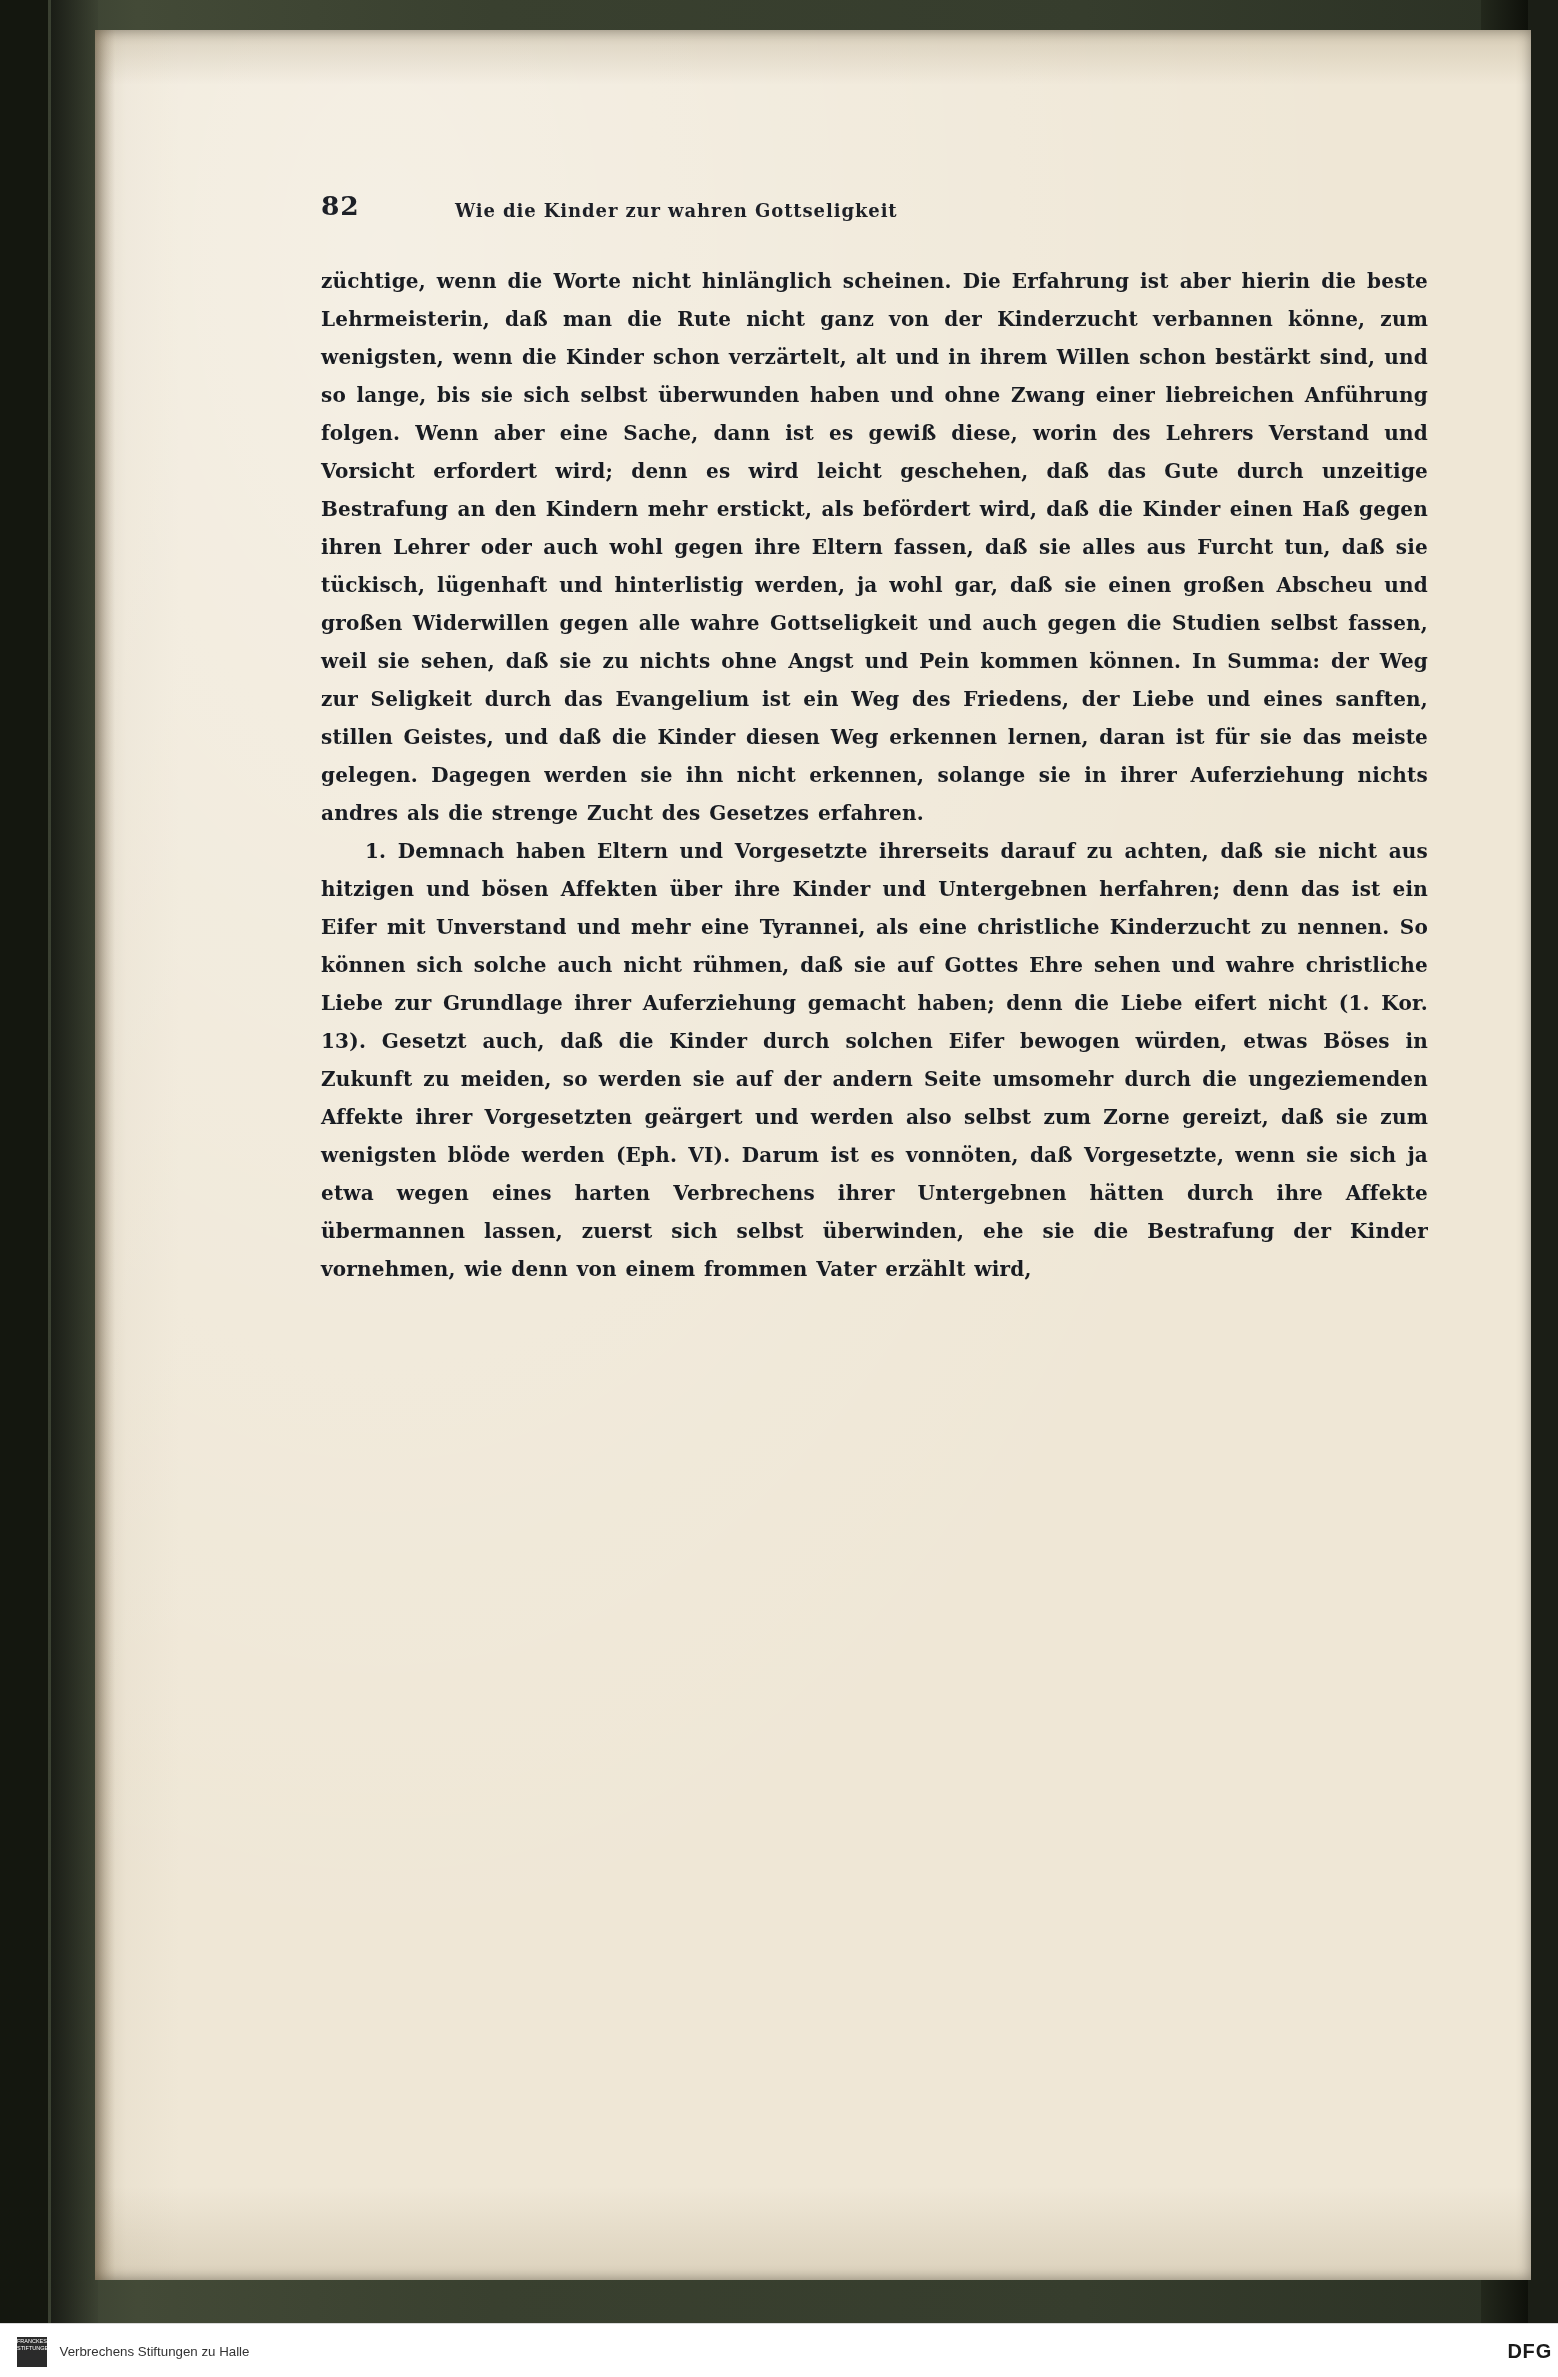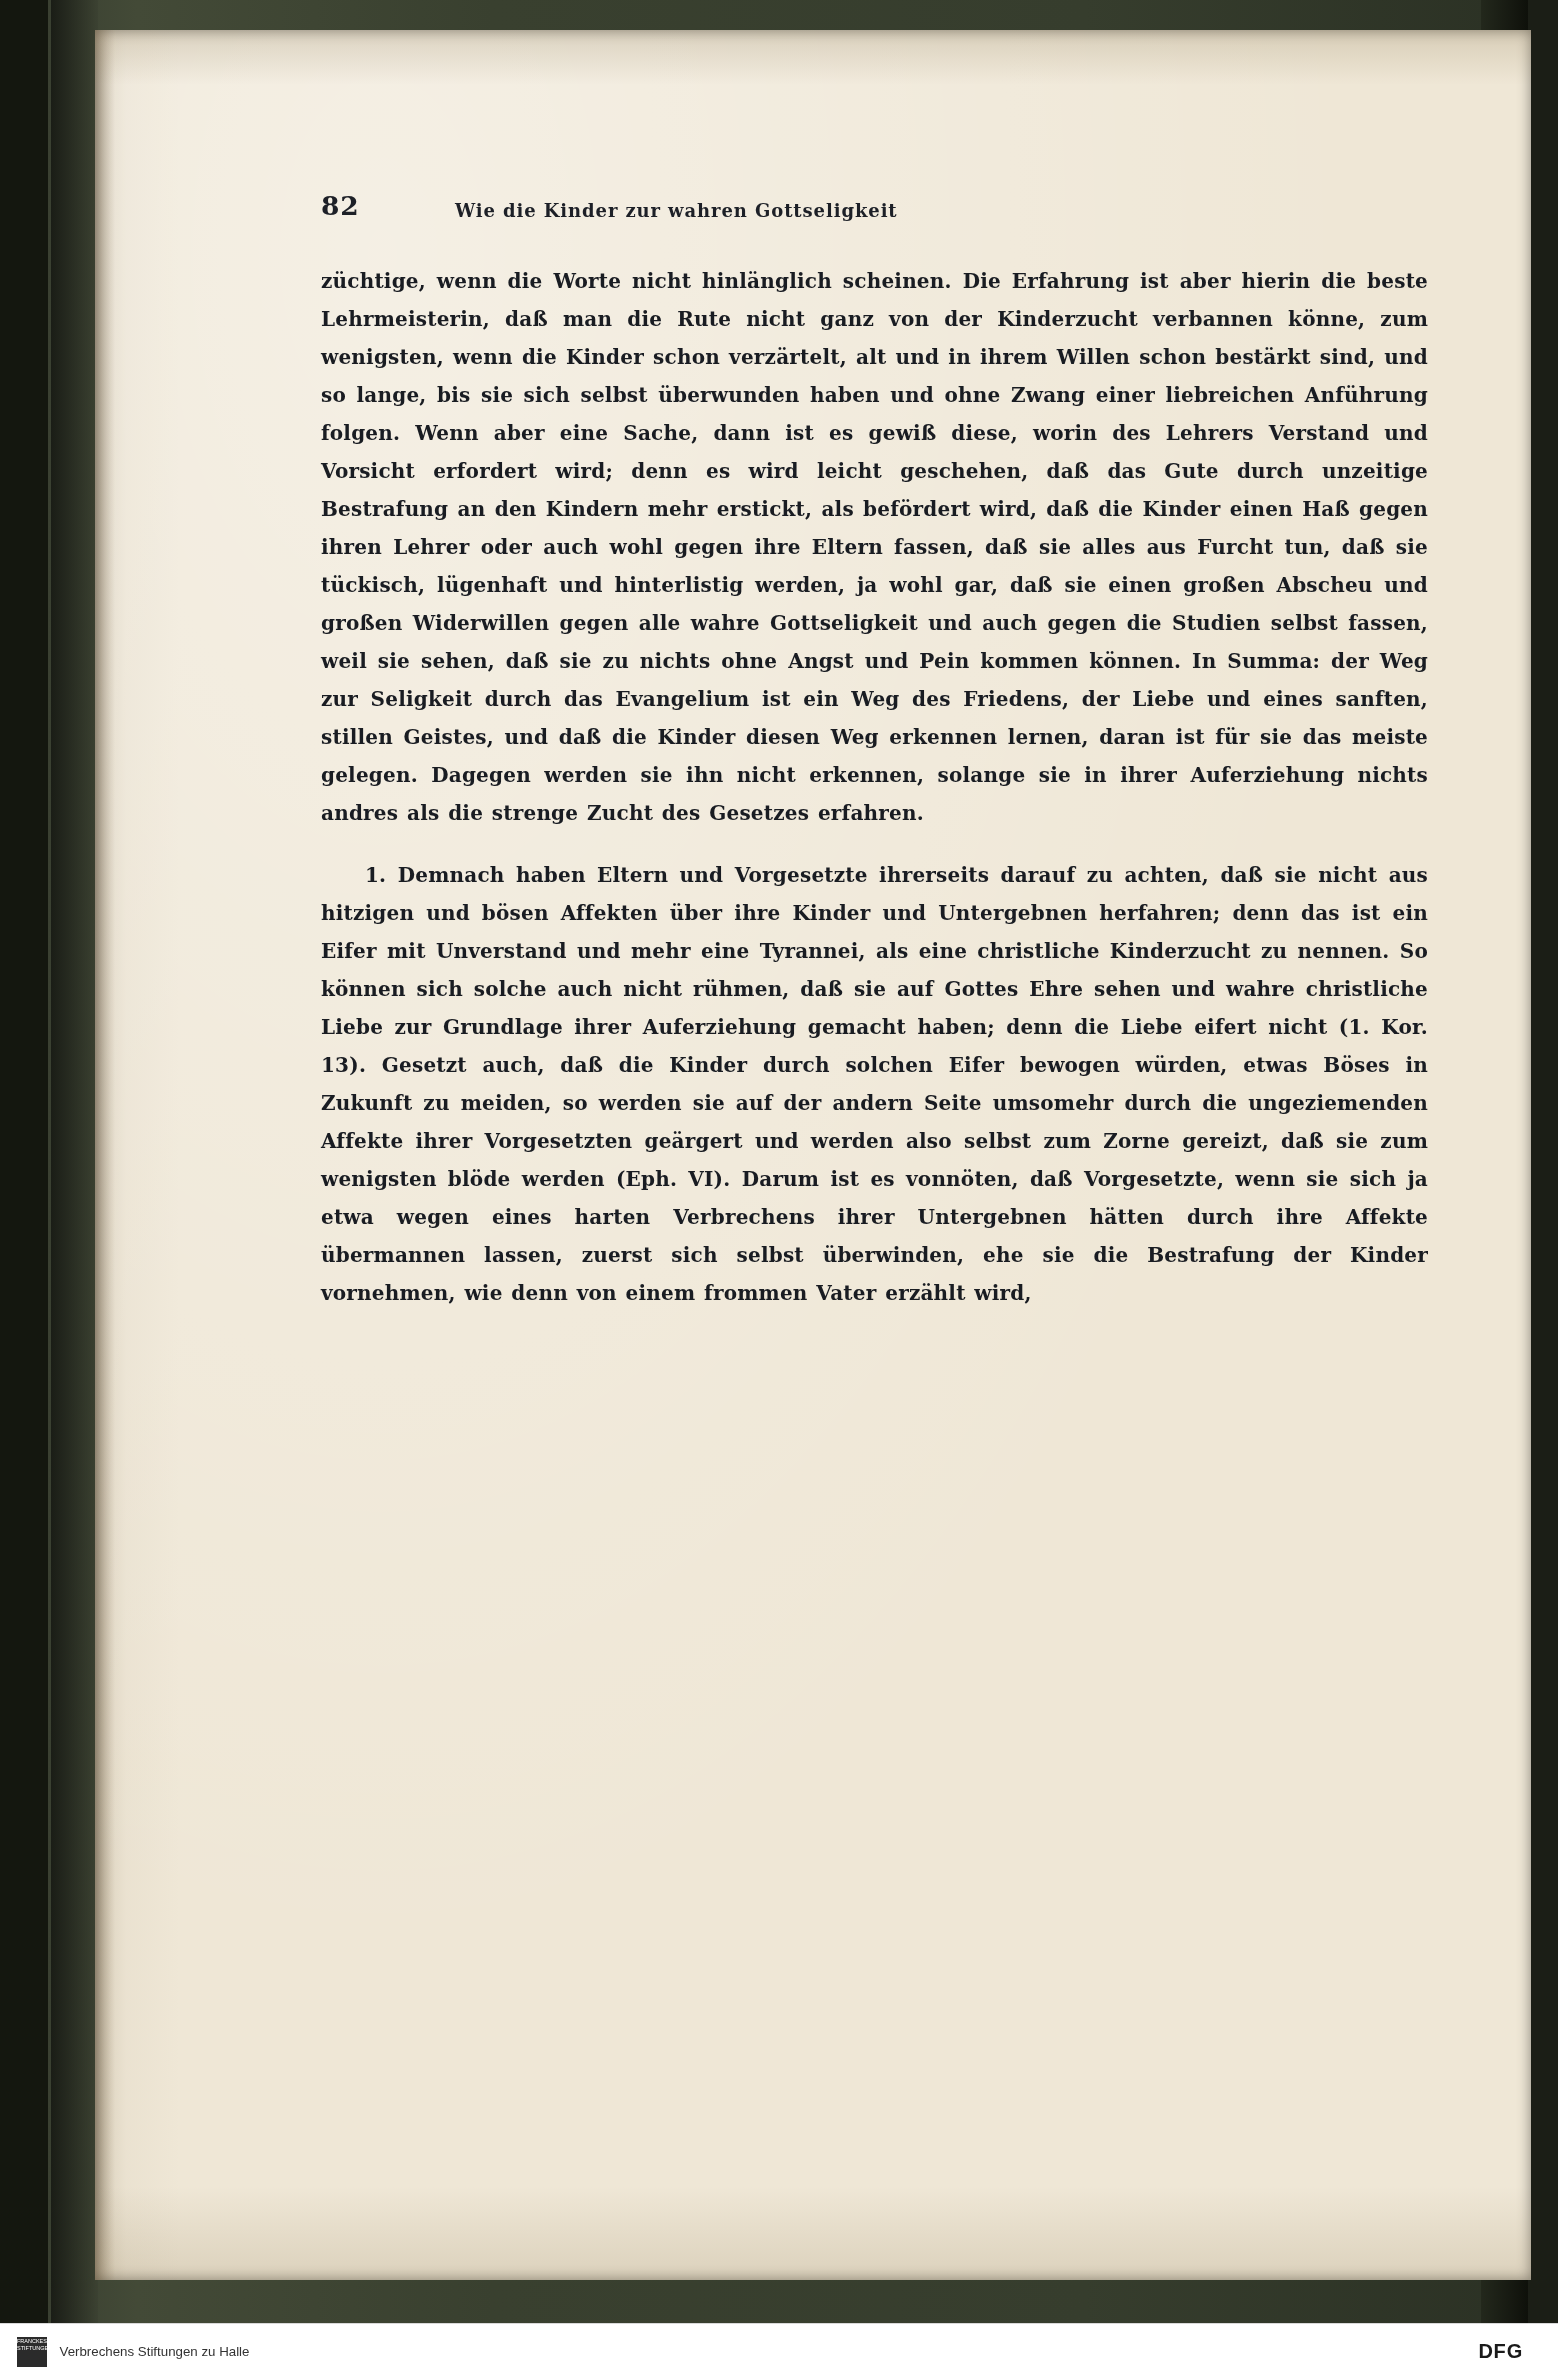--- a/index.html
+++ b/index.html
@@ -116,21 +116,20 @@
     font-size: 20px;
     line-height: 38px;
     color: #191c22;
     text-align: justify;
     text-justify: inter-word;
     letter-spacing: 0.2px;
     word-spacing: 1.6px;
   }
   .body p.indent {
     text-indent: 44px;
-    margin-top: 24px;
   }
   .body p + p {
     margin-top: 0px;
   }
 
   
   .fraktur {
     font-family: "DejaVu Serif", "Liberation Serif", serif;
     font-weight: 600;
     transform: none;
@@ -163,21 +162,21 @@
     overflow: hidden;
   }
   .footer-text {
     margin-left: 12.5px;
     font-size: 13.3px;
     color: #333;
     font-family: "Liberation Sans", sans-serif;
   }
   .footer-dfg {
     margin-left: auto;
-    margin-right: 36px;
+    margin-right: 7px;
     font-family: "Liberation Sans", sans-serif;
     font-weight: bold;
     font-size: 20px;
     color: #1a1a1a;
     letter-spacing: 0.8px;
   }
 </style>
 </head>
 <body>
 

